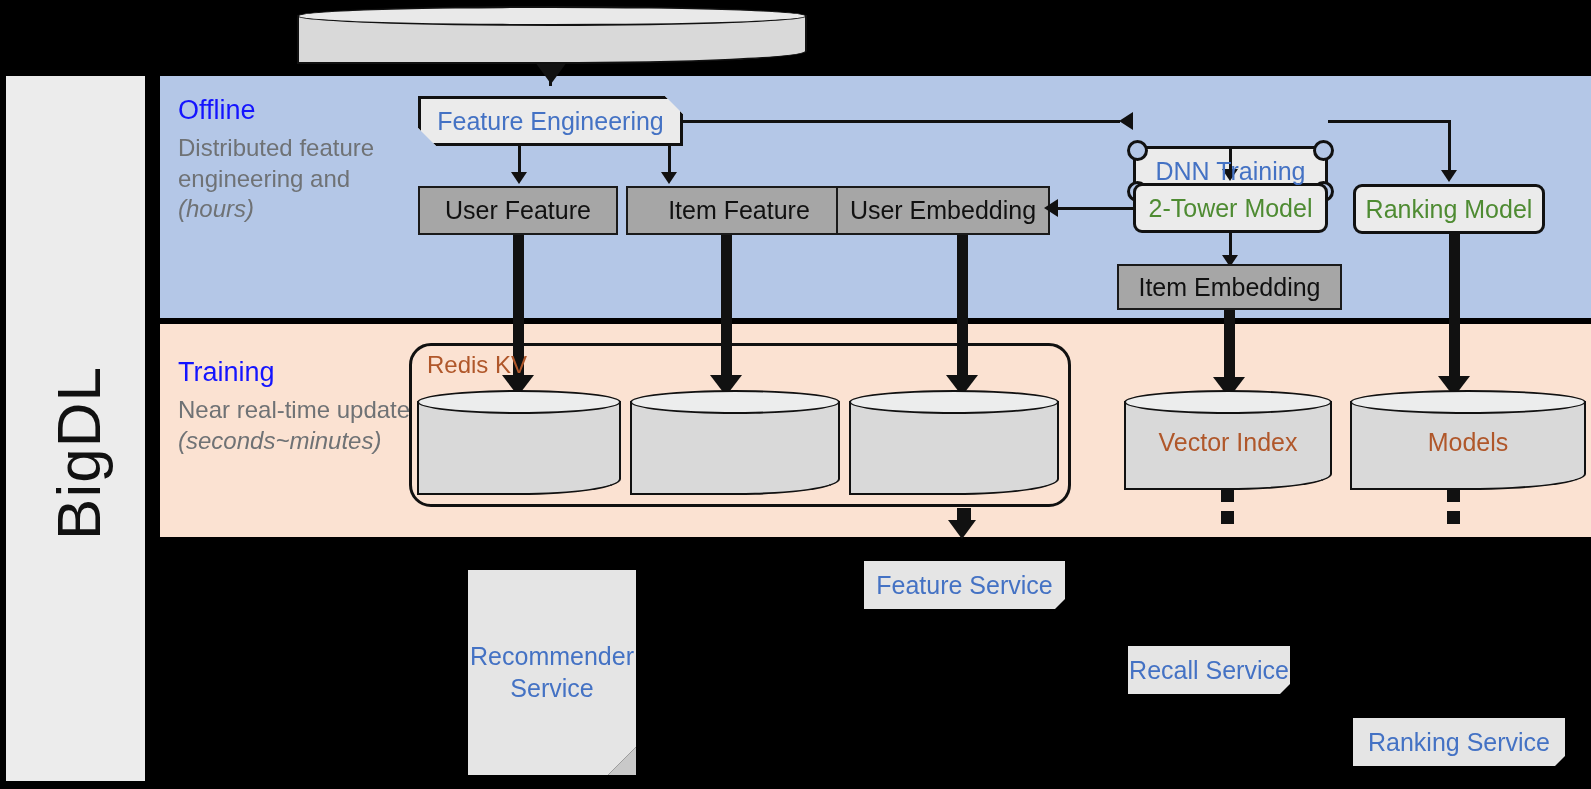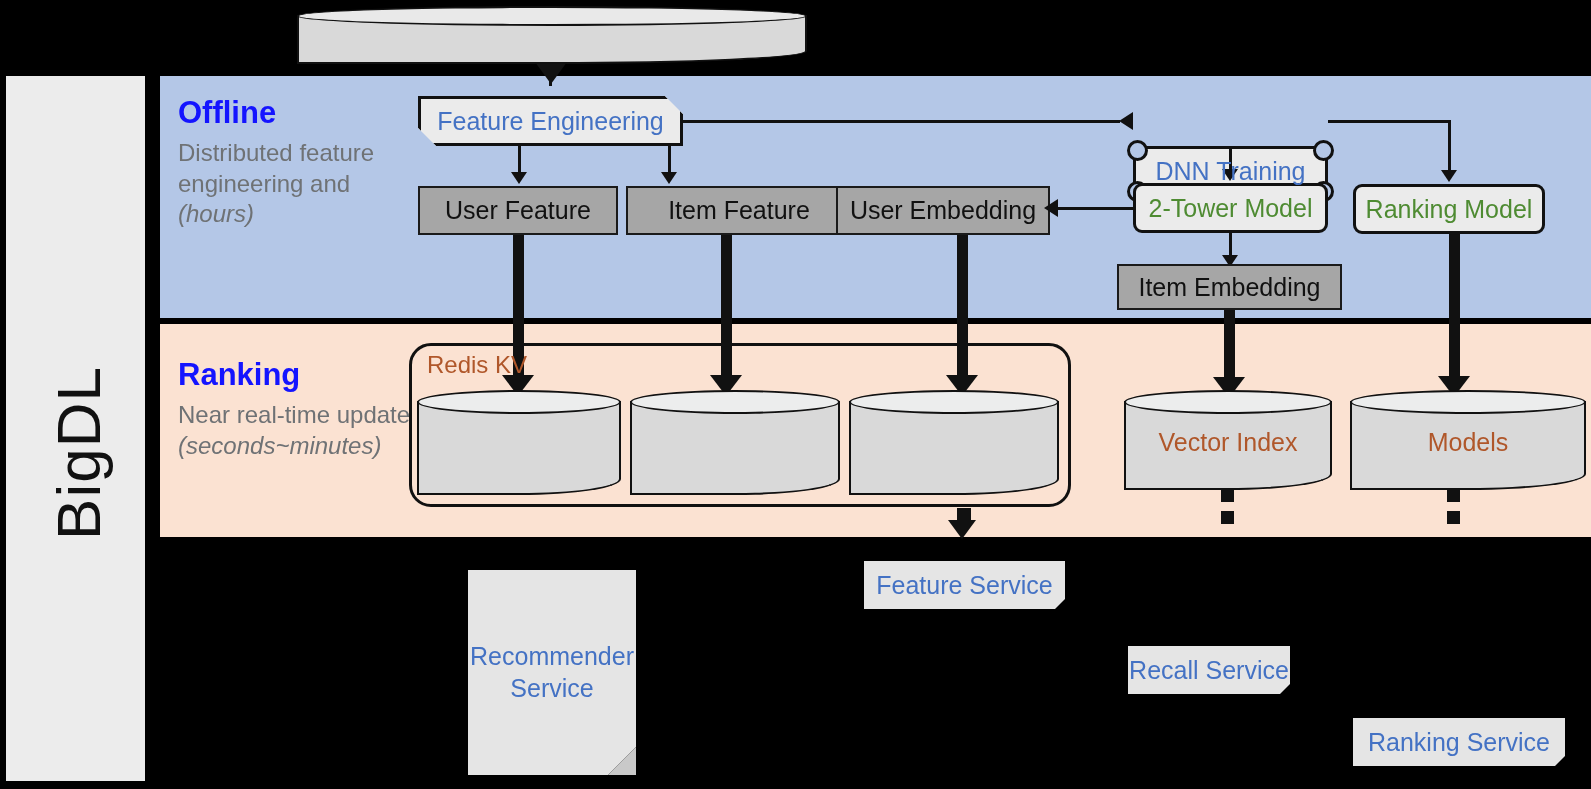--- a/index.html
+++ b/index.html
@@ -15,21 +15,21 @@
   #sidebar{position:absolute;left:6px;top:76px;width:139px;height:705px;background:#ececec;}
   #sidebar-label{
     position:absolute;left:-258px;top:332px;width:660px;height:90px;
     transform:rotate(-90deg);transform-origin:center center;
     display:flex;align-items:center;justify-content:center;
     font-size:62px;color:#111;letter-spacing:1px;
   }
 
   
   .band-cap{position:absolute;}
-  .cap-title{font-size:31px;color:#1414ff;font-weight:bold;margin-bottom:7px;}
+  .cap-title{font-size:27px;color:#1414ff;font-weight:normal;margin-bottom:7px;}
   .cap-desc{font-size:24px;color:#6f7275;line-height:1.28;}
   .cap-desc i{font-style:italic;}
   #cap-offline{left:178px;top:95px;width:230px;}
   #cap-nearline{left:178px;top:357px;width:245px;}
   #cap-online{left:178px;top:597px;width:230px;}
   #cap-online .cap-title{color:#1414ff;}
   #cap-online .cap-desc{color:#77797c;}
 
   
   .node{position:absolute;box-sizing:border-box;display:flex;align-items:center;justify-content:center;text-align:center;}
@@ -112,21 +112,21 @@
   <div class="band" id="band-offline"></div>
   <div class="band" id="band-nearline"></div>
   <div class="band" id="band-online"></div>
 
   <div class="band-cap" id="cap-offline">
     <div class="cap-title">Offline</div>
     <div class="cap-desc"><span>Distributed feature engineering and </span><i>(hours)</i></div>
   </div>
 
   <div class="band-cap" id="cap-nearline">
-    <div class="cap-title">Ranking</div>
+    <div class="cap-title">Training</div>
     <div class="cap-desc"><span>Near real-time update </span><i>(seconds~minutes)</i></div>
   </div>
 
 
   <div class="cyl" id="raw-data">
     <div class="cyl-body"></div>
     <div class="cyl-top"></div>
   </div>
 
   <div class="ln thin-v" style="left:549px;top:64px;height:22px;"></div>

